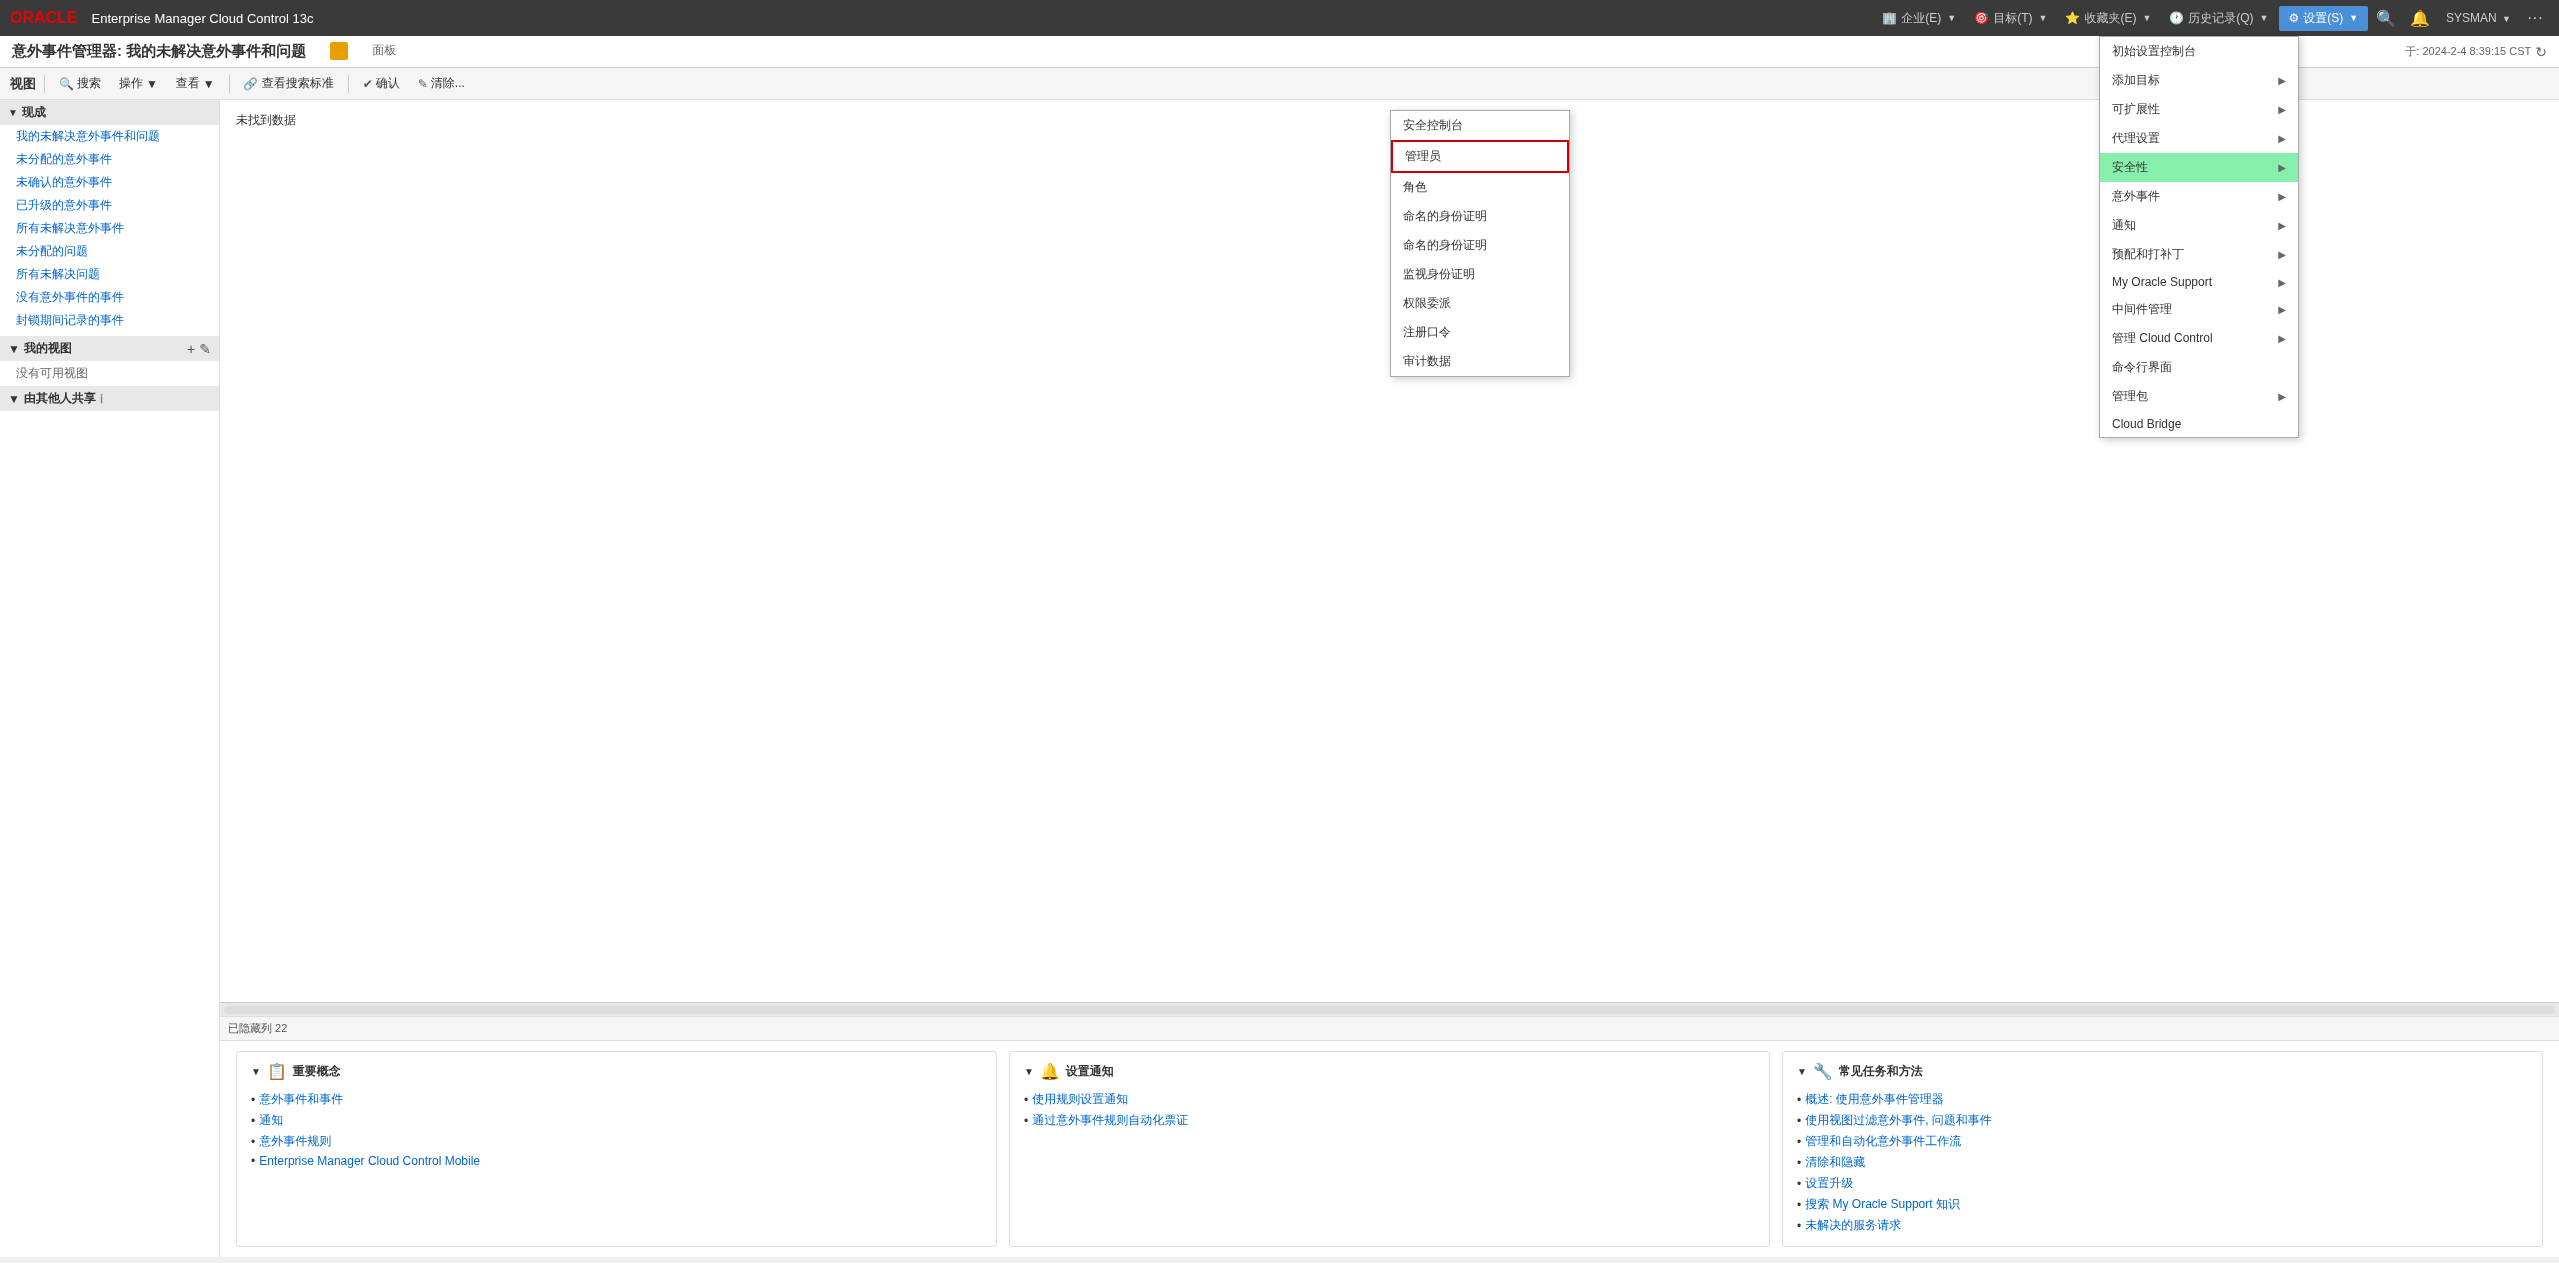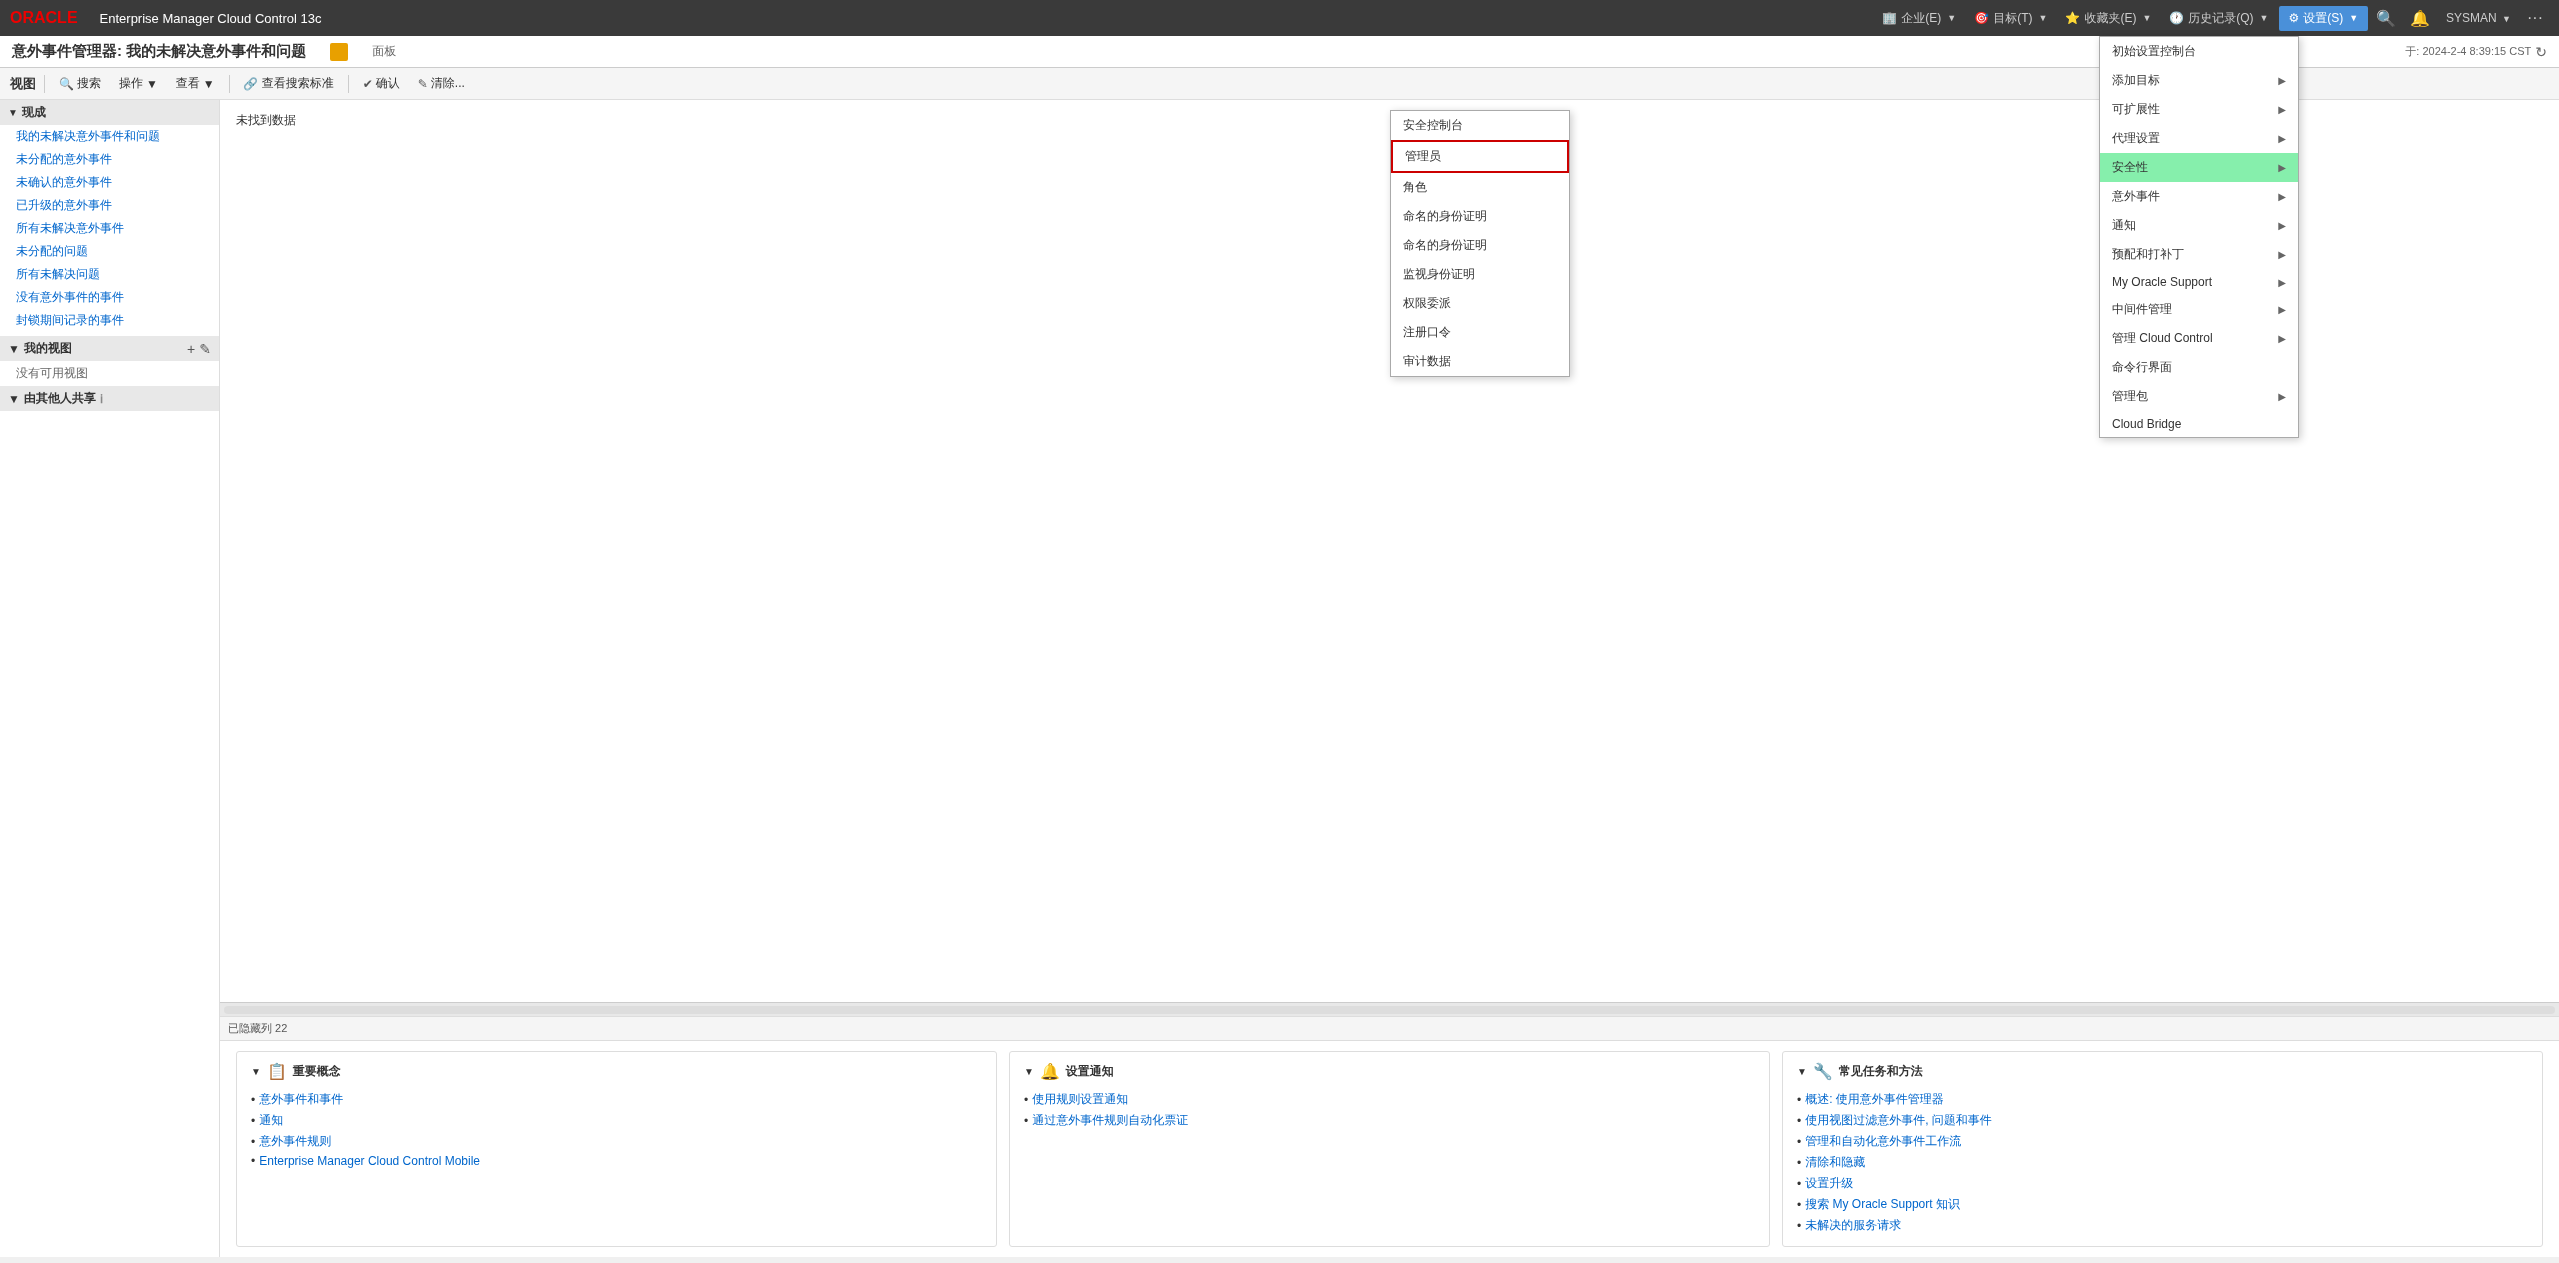--- a/index.html
+++ b/index.html
@@ -11,21 +11,21 @@
       height: 36px;
       display: flex;
       align-items: center;
       padding: 0 10px;
       position: relative;
       z-index: 100;
     }
     .oracle-logo {
       display: flex;
       align-items: center;
-      gap: 18px;
+      gap: 10px;
     }
     .oracle-red { color: #e00; font-weight: bold; font-size: 16px; }
     .oracle-title { color: #fff; font-size: 13px; margin-left: 4px; }
     .nav-spacer { flex: 1; }
     .nav-items {
       display: flex;
       align-items: center;
       gap: 2px;
     }
     .nav-item {
@@ -61,21 +61,21 @@
     .page-header {
       background: #fff;
       border-bottom: 1px solid #ccc;
       padding: 6px 12px;
       display: flex;
       align-items: center;
       justify-content: space-between;
     }
     .page-title-area {
       display: flex;
-      align-items: center;
+      align-items: flex-start;
       gap: 24px;
     }
     .page-title {
       font-size: 15px;
       font-weight: bold;
       color: #333;
     }
     .page-title-icon {
       width: 18px;
       height: 18px;

